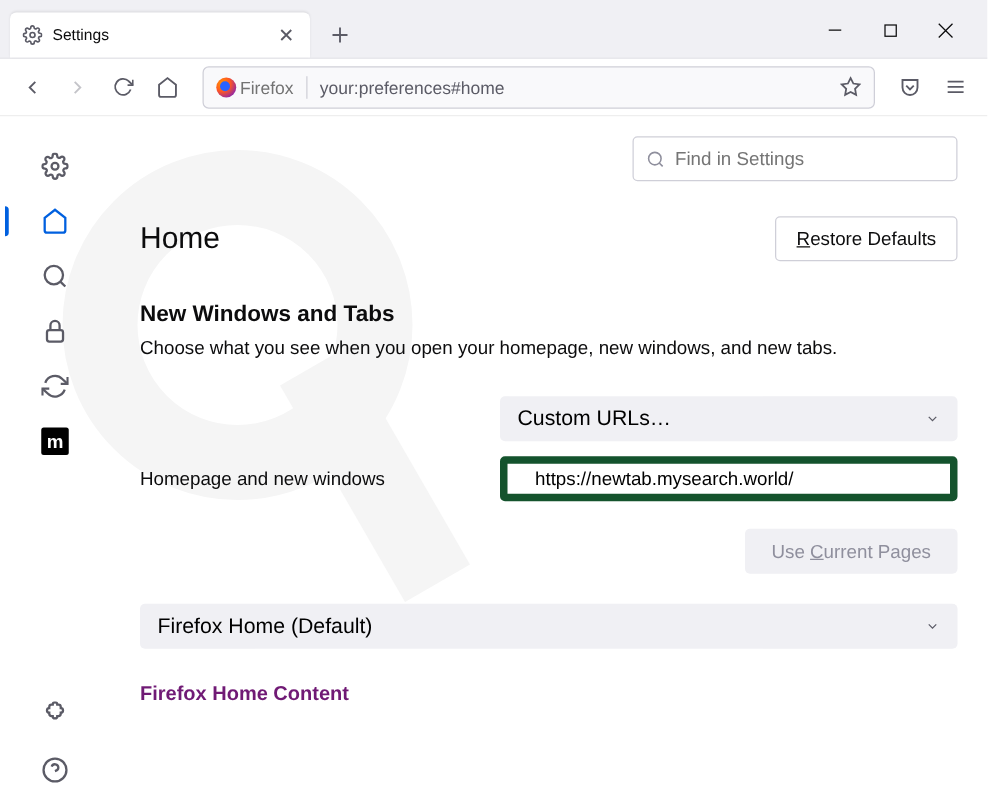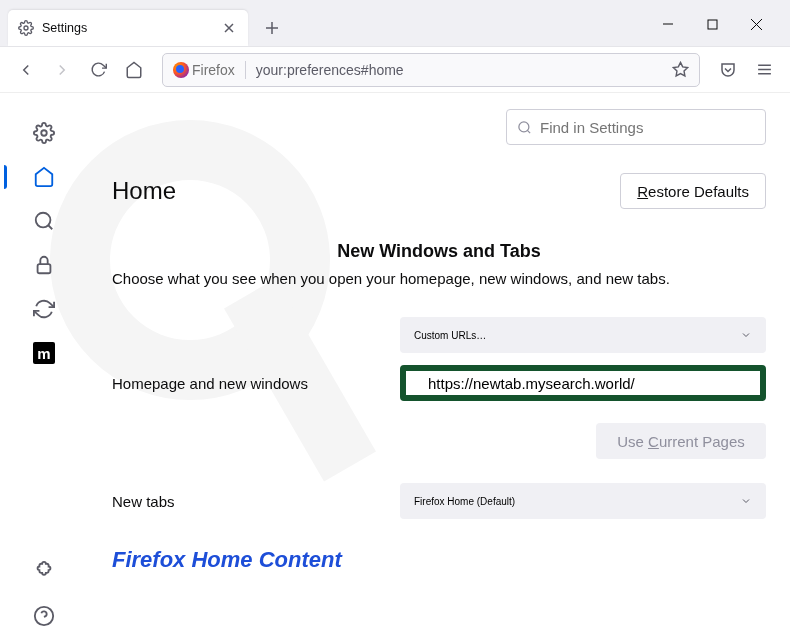--- a/index.html
+++ b/index.html
@@ -44,38 +44,38 @@
   .main { flex: 1; padding: 16px 24px 0 24px; overflow: hidden; }
   .searchrow { display: flex; justify-content: flex-end; margin-bottom: 28px; }
   .searchbox { width: 260px; height: 36px; border: 1px solid #cfcfd8; border-radius: 4px; display: flex; align-items: center; padding: 0 10px; gap: 8px; color: #5b5b66; }
   .searchbox-input { border: none; outline: none; font-size: 15px; flex: 1; background: transparent; color: #0c0c0d; }
   
   .page-head { display: flex; align-items: center; justify-content: space-between; margin-bottom: 32px; }
   .page-title { font-size: 24px; font-weight: 400; color: #0c0c0d; }
   .restore-btn { height: 36px; padding: 0 16px; border: 1px solid #cfcfd8; background: #fff; border-radius: 4px; font-size: 15px; cursor: pointer; color: #0c0c0d; }
   .restore-btn u { text-decoration: underline; }
   
-  .section-title { font-size: 18px; font-weight: 600; color: #0c0c0d; margin-bottom: 6px; text-align: center; }
+  .section-title { font-size: 18px; font-weight: 600; color: #0c0c0d; margin-bottom: 6px; }
   .section-desc { font-size: 15px; color: #0c0c0d; margin-bottom: 28px; line-height: 1.4; }
   
   .formrow { display: flex; align-items: center; margin-bottom: 12px; }
   .formlabel { width: 288px; font-size: 15px; color: #0c0c0d; }
   .formctrl { flex: 1; }
   
-  .select { width: 100%; height: 36px; background: #f0f0f4; border: none; border-radius: 4px; display: flex; align-items: center; justify-content: space-between; padding: 0 14px; font-size: 10px; cursor: pointer; }
+  .select { width: 100%; height: 36px; background: #f0f0f4; border: none; border-radius: 4px; display: flex; align-items: center; justify-content: space-between; padding: 0 14px; font-size: 17px; cursor: pointer; }
   .select .chev { color: #5b5b66; }
   
   .textinput { width: 100%; height: 36px; border: 6px solid #14532d; border-radius: 4px; padding: 0 22px; font-size: 15px; }
   
   .btnrow { display: flex; gap: 10px; justify-content: flex-end; margin-top: 10px; margin-bottom: 24px; }
   .flatbtn { height: 36px; padding: 0 16px; background: #f0f0f4; border: none; border-radius: 4px; font-size: 15px; cursor: pointer; color: #0c0c0d; min-width: 170px; }
   .flatbtn.disabled { color: #8f8f9d; cursor: default; }
   .flatbtn u { text-decoration: underline; }
   
-  .section-title2 { font-size: 22px; font-weight: 600; color: #1d4ed8; margin-top: 28px; font-style: italic; }
+  .section-title2 { font-size: 16px; font-weight: 600; color: #701a75; margin-top: 28px; }
   
   svg { display: block; }
 </style>
 </head>
 <body>
 
 <div class="watermark">
   <div class="watermark-shape"></div>
 </div>
 
@@ -261,21 +261,20 @@
       <div class="formrow" style="margin-bottom:0">
         <div class="formlabel"></div>
         <div class="formctrl">
           <div class="btnrow">
             <button class="flatbtn disabled">Use <u>C</u>urrent Pages</button>
           </div>
         </div>
       </div>
 
       <div class="formrow">
-        <div class="formlabel">New tabs</div>
         <div class="formctrl">
           <div class="select">
             <span>Firefox Home (Default)</span>
             <span class="chev">
               <svg width="12" height="12" viewBox="0 0 24 24" fill="none" stroke="#5b5b66" stroke-width="2">
                   <path d="M6 9l6 6 6-6"></path>
                 </svg>
             </span>
           </div>
         </div>

